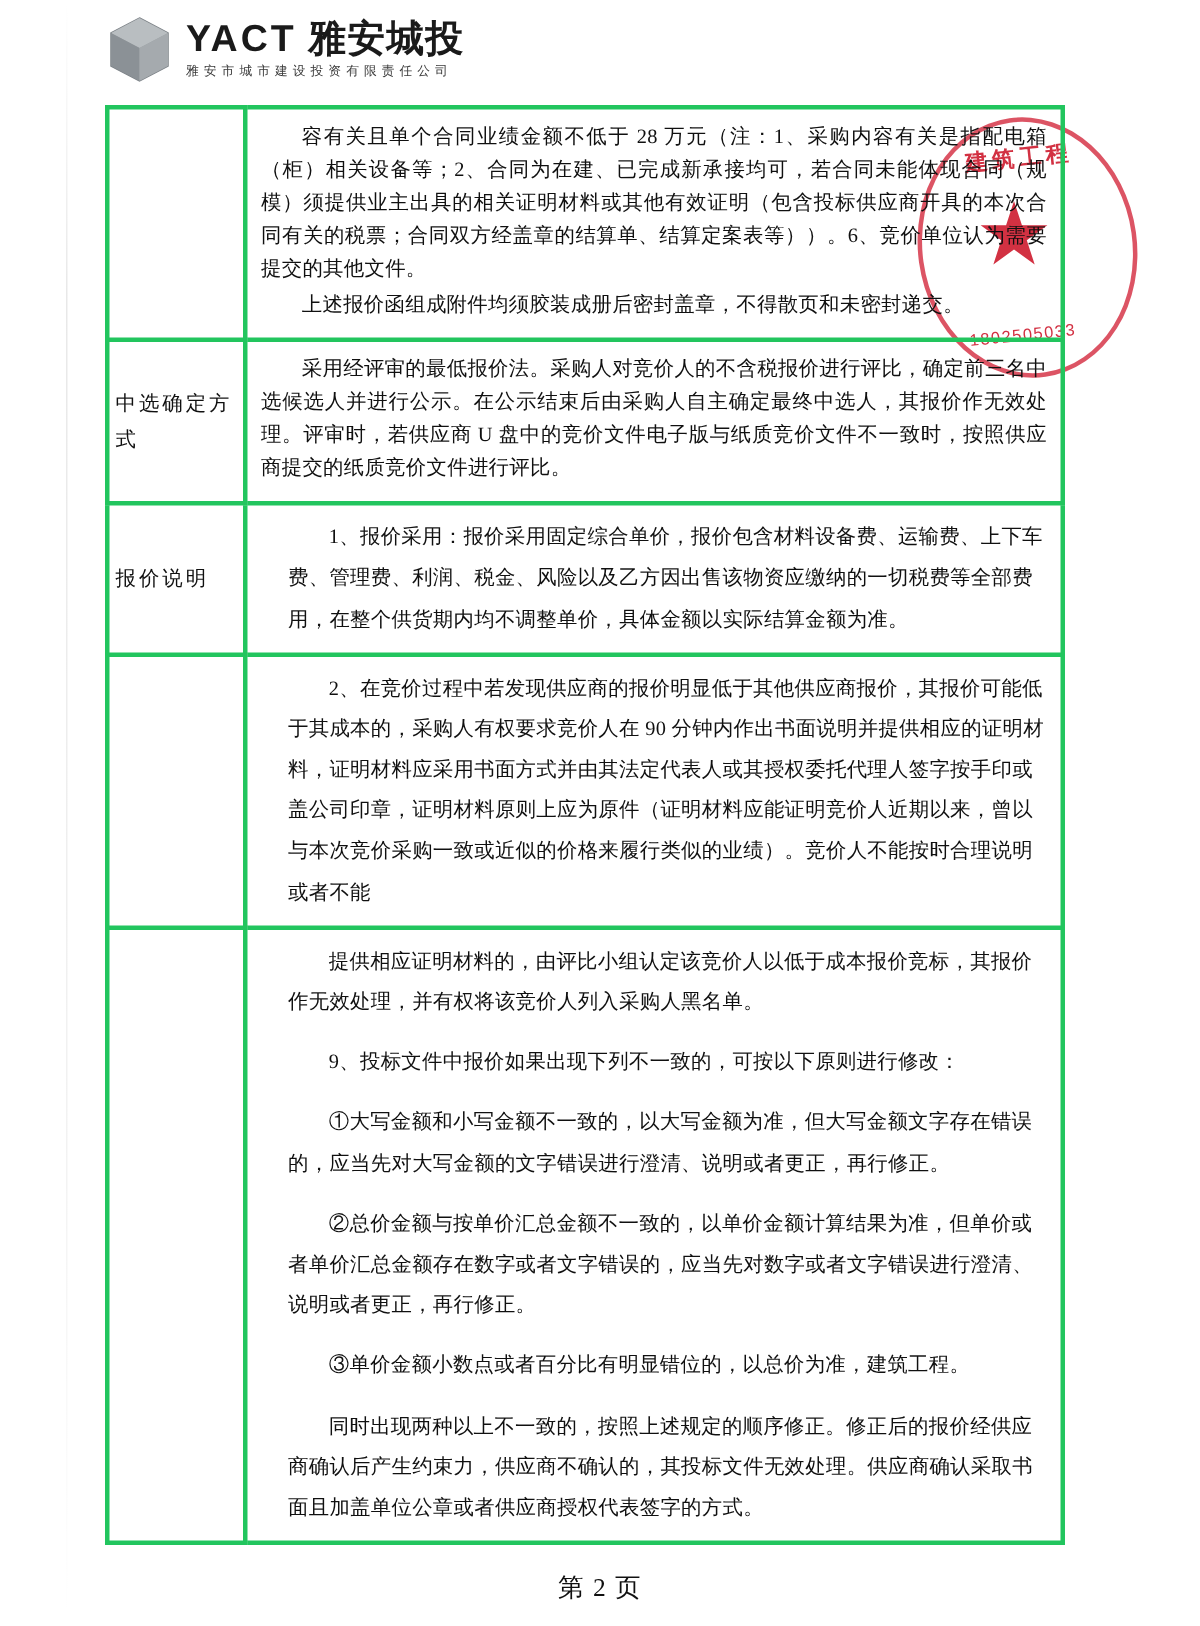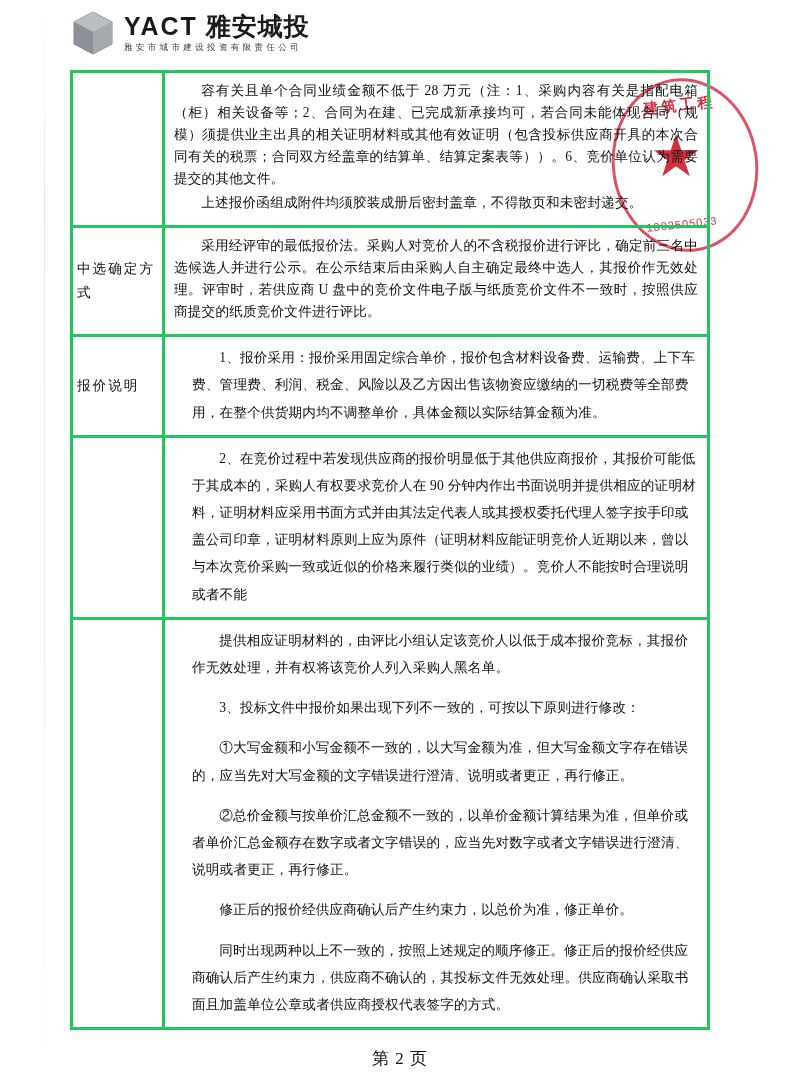--- a/index.html
+++ b/index.html
@@ -262,24 +262,24 @@
         <td class="label"></td>
         <td class="cell-loose">
           <p>2、在竞价过程中若发现供应商的报价明显低于其他供应商报价，其报价可能低于其成本的，采购人有权要求竞价人在 90 分钟内作出书面说明并提供相应的证明材料，证明材料应采用书面方式并由其法定代表人或其授权委托代理人签字按手印或盖公司印章，证明材料原则上应为原件（证明材料应能证明竞价人近期以来，曾以与本次竞价采购一致或近似的价格来履行类似的业绩）。竞价人不能按时合理说明或者不能</p>
         </td>
       </tr>
 
       <tr class="rowsep">
         <td class="label"></td>
         <td class="cell-loose">
           <p>提供相应证明材料的，由评比小组认定该竞价人以低于成本报价竞标，其报价作无效处理，并有权将该竞价人列入采购人黑名单。</p>
-          <p>3、投标文件中报价如果出现下列不一致的，可按以下原则进行修改：</p>
+          <p>9、投标文件中报价如果出现下列不一致的，可按以下原则进行修改：</p>
           <p>①大写金额和小写金额不一致的，以大写金额为准，但大写金额文字存在错误的，应当先对大写金额的文字错误进行澄清、说明或者更正，再行修正。</p>
           <p>②总价金额与按单价汇总金额不一致的，以单价金额计算结果为准，但单价或者单价汇总金额存在数字或者文字错误的，应当先对数字或者文字错误进行澄清、说明或者更正，再行修正。</p>
-          <p>修正后的报价经供应商确认后产生约束力，以总价为准，修正单价。</p>
+          <p>③单价金额小数点或者百分比有明显错位的，以总价为准，建筑工程。</p>
           <p>同时出现两种以上不一致的，按照上述规定的顺序修正。修正后的报价经供应商确认后产生约束力，供应商不确认的，其投标文件无效处理。供应商确认采取书面且加盖单位公章或者供应商授权代表签字的方式。</p>
         </td>
       </tr>
 
     </tbody>
   </table>
 
   <div class="footer">
     <span>第 2 页</span>
   </div>

